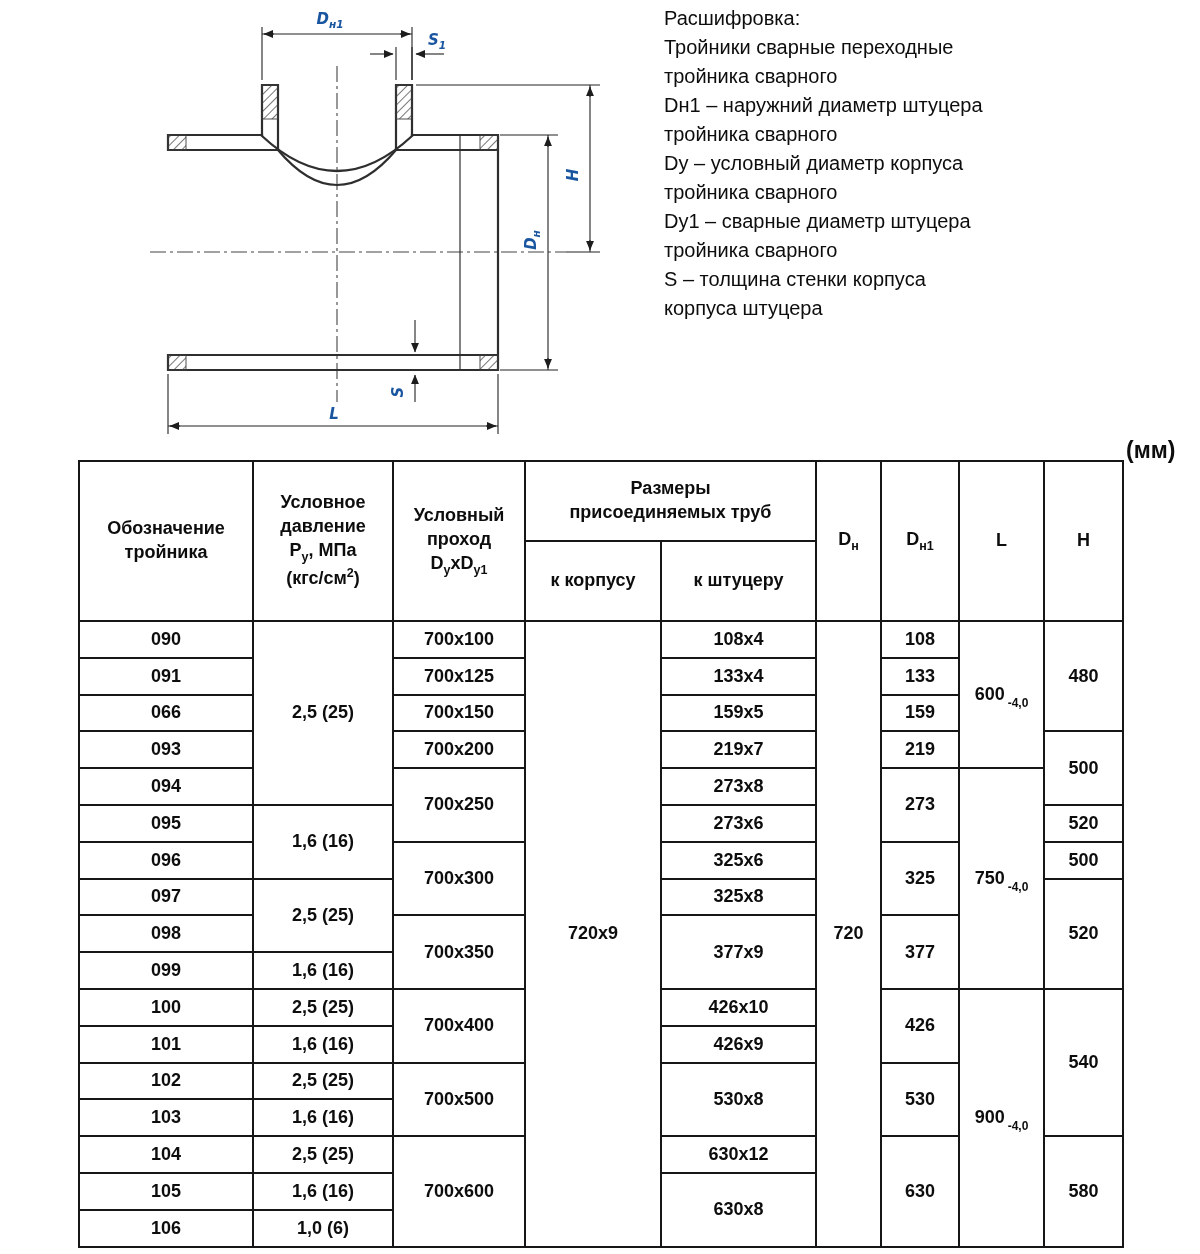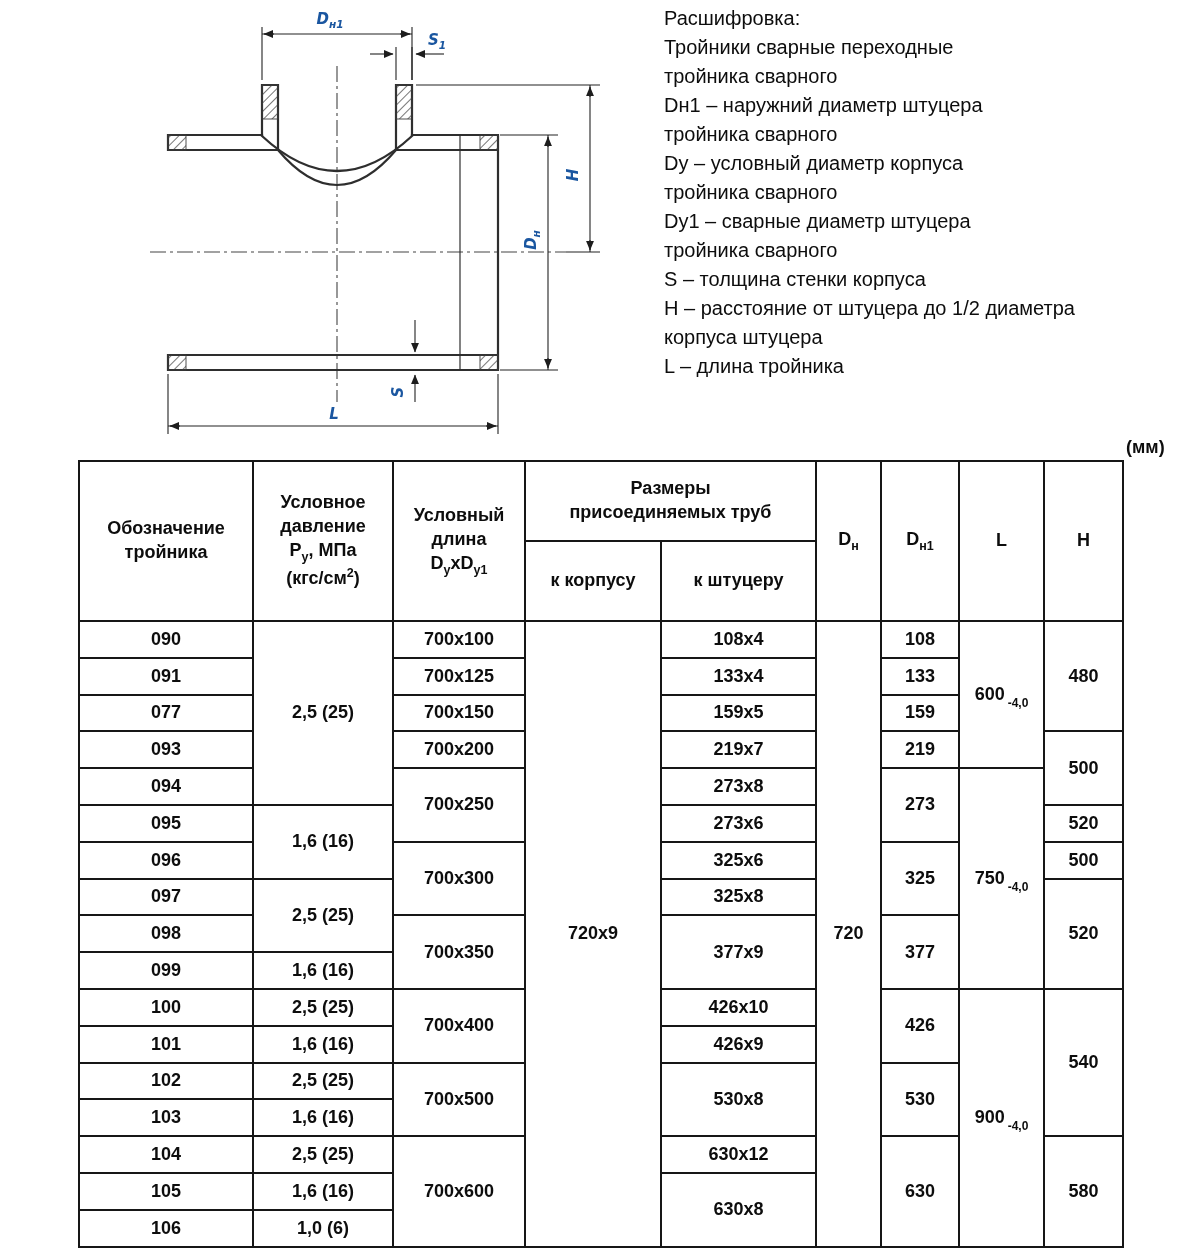--- a/index.html
+++ b/index.html
@@ -14,21 +14,21 @@
   .dim{stroke:#222;stroke-width:1.1;fill:none;}
   .cl{stroke:#444;stroke-width:1.1;fill:none;stroke-dasharray:16 4 3 4;}
   .hat{fill:url(#hatch);stroke:#3c3c3c;stroke-width:.9;}
   .dlabel{font-family:"DejaVu Sans",sans-serif;font-style:italic;font-weight:bold;
           font-size:15px;fill:#1a56a0;}
   .dlabel .ss{font-size:10.5px;}
   
   .legend{position:absolute;left:664px;top:4px;width:530px;
           font-size:20px;line-height:29px;white-space:nowrap;}
   
-  .units{position:absolute;left:1126px;top:437px;font-size:18px;font-weight:600;}
+  .units{position:absolute;left:1126px;top:437px;font-size:23px;font-weight:600;}
   
   .spec{position:absolute;left:78px;top:460px;width:1044px;
         border-collapse:collapse;table-layout:fixed;}
   .spec th,.spec td{border:2px solid #161616;text-align:center;vertical-align:middle;
         padding:0 2px;font-size:18px;color:#0d0d0d;}
   .spec th{font-weight:600;line-height:1.32;}
   .spec thead tr:first-child{height:80px;}
   .spec thead tr:last-child{height:80px;}
   .spec tbody tr{height:36.8px;}
   .spec tbody td{font-weight:600;}
@@ -129,23 +129,21 @@
   <div>Расшифровка:</div>
   <div>Тройники сварные переходные</div>
   <div>тройника сварного</div>
   <div>Dн1 – наружний диаметр штуцера</div>
   <div>тройника сварного</div>
   <div>Dy – условный диаметр корпуса</div>
   <div>тройника сварного</div>
   <div>Dy1 – сварные диаметр штуцера</div>
   <div>тройника сварного</div>
   <div>S – толщина стенки корпуса</div>
-  <div>H – расстояние от штуцера до 1/2 диаметра</div>
   <div>корпуса штуцера</div>
-  <div>L – длина тройника</div>
 </div>
 
 <div class="units">(мм)</div>
 
 <table class="spec">
   <colgroup>
     <col style="width:174px">
       <col style="width:140px">
       <col style="width:132px">
     <col style="width:136px">
@@ -162,21 +160,21 @@
         <div>тройника</div>
       </th>
       <th rowspan="2">
         <div>Условное</div>
         <div>давление</div>
         <div><span>Р</span><sub class="sb">у</sub><span>, МПа</span></div>
         <div><span>(кгс/см</span><sup class="sp">2</sup><span>)</span></div>
       </th>
       <th rowspan="2">
         <div>Условный</div>
-        <div>длина</div>
+        <div>проход</div>
         <div><span>D</span><sub class="sb">у</sub><span>x</span><span>D</span><sub class="sb">у1</sub></div>
       </th>
       <th colspan="2">
         <div>Размеры</div>
         <div>присоединяемых труб</div>
       </th>
       <th rowspan="2"><span>D</span><sub class="sb">н</sub></th>
       <th rowspan="2"><span>D</span><sub class="sb">н1</sub></th>
       <th rowspan="2">L</th>
       <th rowspan="2">H</th>
@@ -198,21 +196,21 @@
         <td rowspan="4">600<span class="tol">-4,0</span></td>
         <td rowspan="3">480</td>
       </tr>
       <tr>
         <td>091</td>
         <td>700x125</td>
         <td>133x4</td>
         <td>133</td>
       </tr>
       <tr>
-        <td>077</td>
+        <td>066</td>
         <td>700x150</td>
         <td>159x5</td>
         <td>159</td>
       </tr>
       <tr>
         <td>093</td>
         <td>700x200</td>
         <td>219x7</td>
         <td>219</td>
         <td rowspan="2">500</td>

